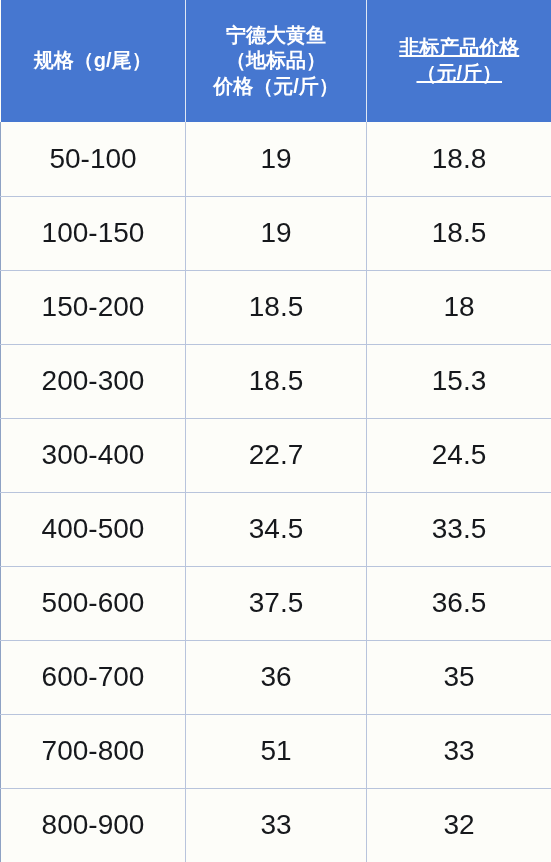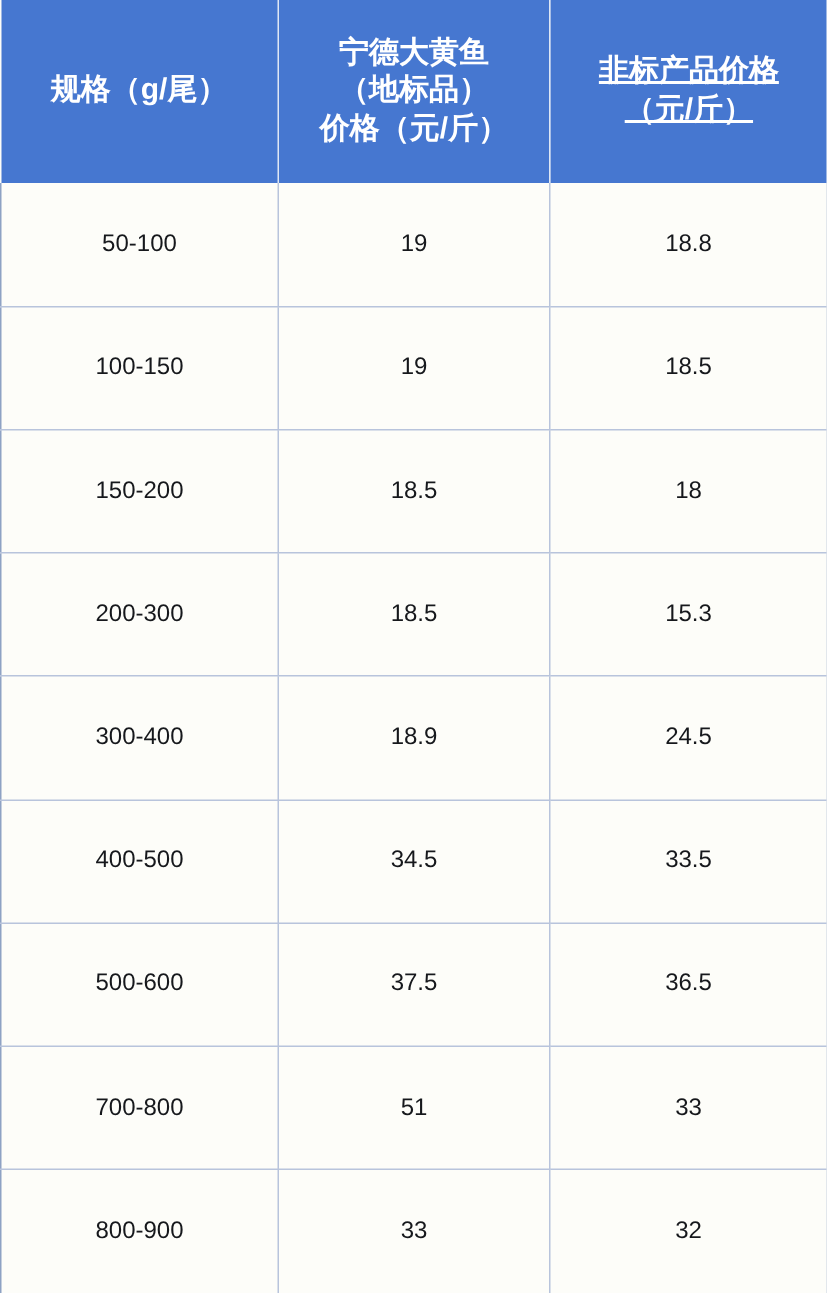--- a/index.html
+++ b/index.html
@@ -47,21 +47,21 @@
     white-space: nowrap;
   }
 
   
   .price-table tbody tr {
     height: 74px;
   }
   .price-table tbody td {
     background: #fdfdf9;
     color: #16181c;
-    font-size: 16px;
+    font-size: 28px;
     text-align: center;
     vertical-align: middle;
     border-bottom: 1px solid #b8c4dc;
     border-right: 1px solid #b8c4dc;
     padding: 0 4px;
     white-space: nowrap;
   }
   .price-table tbody td:last-child {
     border-right: 1px solid #8ea2c4;
   }
@@ -118,32 +118,37 @@
       <td>18.5</td>
       <td>18</td>
     </tr>
     <tr>
       <td>200-300</td>
       <td>18.5</td>
       <td>15.3</td>
     </tr>
     <tr>
       <td>300-400</td>
-      <td>18.9</td>
+      <td>22.7</td>
       <td>24.5</td>
     </tr>
     <tr>
       <td>400-500</td>
       <td>34.5</td>
       <td>33.5</td>
     </tr>
     <tr>
       <td>500-600</td>
       <td>37.5</td>
       <td>36.5</td>
+    </tr>
+    <tr>
+      <td>600-700</td>
+      <td>36</td>
+      <td>35</td>
     </tr>
     <tr>
       <td>700-800</td>
       <td>51</td>
       <td>33</td>
     </tr>
     <tr>
       <td>800-900</td>
       <td>33</td>
       <td>32</td>

